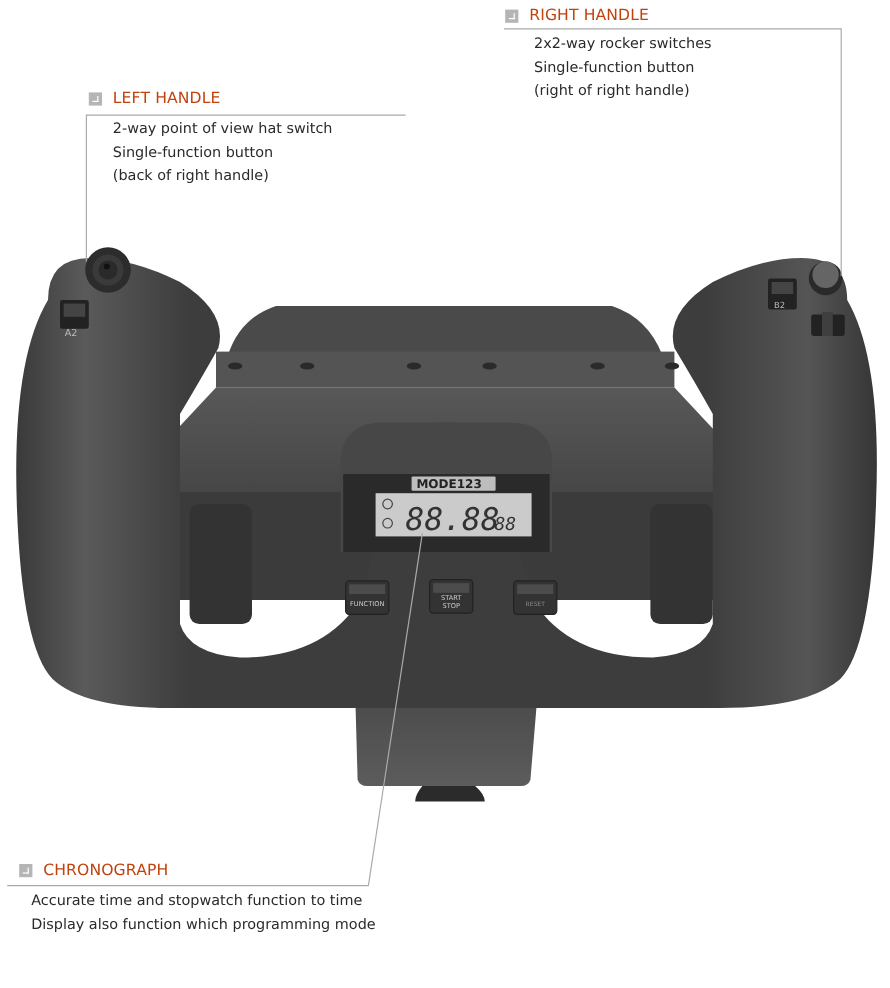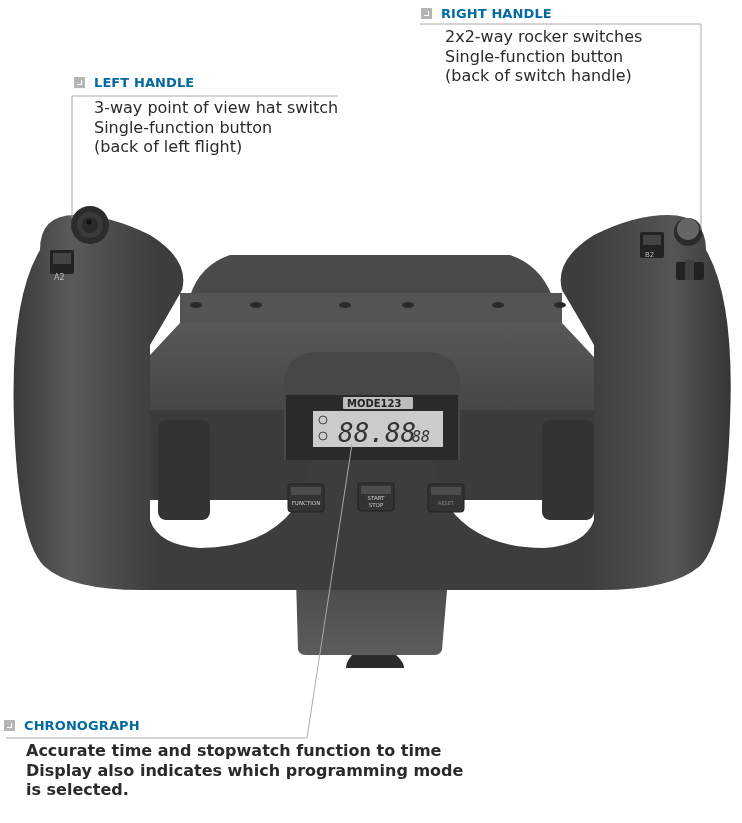--- a/index.html
+++ b/index.html
@@ -1,23 +1,23 @@
 <!DOCTYPE html>
 <html><head>
 <meta charset="utf-8">
 <style>
   html, body { margin:0; padding:0; background:#ffffff; }
   body { width:742px; height:823px; position:relative; overflow:hidden;
          font-family:"DejaVu Sans", "Liberation Sans", sans-serif; color:#222; }
   .callout-title { position:absolute; display:flex; align-items:center; gap:9px;
-                   font-weight:bold; font-size:13px; letter-spacing:0.1px; color:#0369a1; white-space:nowrap; }
+                   font-weight:normal; font-size:13px; letter-spacing:0.1px; color:#c2410c; white-space:nowrap; }
   .bullet-icon { width:11px; height:11px; background:#b5b5b5; position:relative; display:inline-block; }
   .bullet-icon::after { content:""; position:absolute; left:3px; top:3px; width:4px; height:4px;
                         border-right:1.5px solid #fff; border-bottom:1.5px solid #fff; }
-  .callout-lines { position:absolute; font-size:16px; line-height:19.5px; color:#2a2a2a; white-space:nowrap; }
+  .callout-lines { position:absolute; font-size:12px; line-height:19.5px; color:#2a2a2a; white-space:nowrap; }
   svg.device { position:absolute; left:0; top:0; }
   .lcd-text { font-family:"DejaVu Sans Mono", monospace; }
 </style>
 </head>
 <body>
 
 <svg class="device" width="742" height="823" viewBox="0 0 742 823">
   <defs>
     <linearGradient id="gBody" x1="0" y1="0" x2="0" y2="1">
       <stop offset="0" stop-color="#585858"></stop>
@@ -122,35 +122,34 @@
   </g>
 </svg>
 
 <div class="callout-title" style="left:421px;top:6px;">
   <span class="bullet-icon"></span>
   <span>RIGHT HANDLE</span>
 </div>
 <div class="callout-lines" style="left:445px;top:27px;">
   <div>2x2-way rocker switches</div>
   <div>Single-function button</div>
-  <div>(back of switch handle)</div>
+  <div>(right of right handle)</div>
 </div>
 
 <div class="callout-title" style="left:72px;top:75px;">
 
   <span style="margin-left:22px;text-align:center;">LEFT HANDLE</span>
 </div>
 <span class="bullet-icon" style="position:absolute;left:74px;top:77px;"></span>
 <div class="callout-lines" style="left:94px;top:98px;">
-  <div>3-way point of view hat switch</div>
+  <div>2-way point of view hat switch</div>
   <div>Single-function button</div>
-  <div>(back of left flight)</div>
+  <div>(back of right handle)</div>
 </div>
 
-<div class="callout-title" style="left:4px;top:718px;text-align:right;">
+<div class="callout-title" style="left:16px;top:718px;text-align:right;">
   <span class="bullet-icon"></span>
   <span>CHRONOGRAPH</span>
 </div>
-<div class="callout-lines" style="left:26px;top:741px;font-weight:bold;">
+<div class="callout-lines" style="left:26px;top:741px;">
   <div>Accurate time and stopwatch function to time</div>
-  <div>Display also indicates which programming mode</div>
-  <div>is selected.</div>
+  <div>Display also function which programming mode</div>
 </div>
 
 </body></html>

